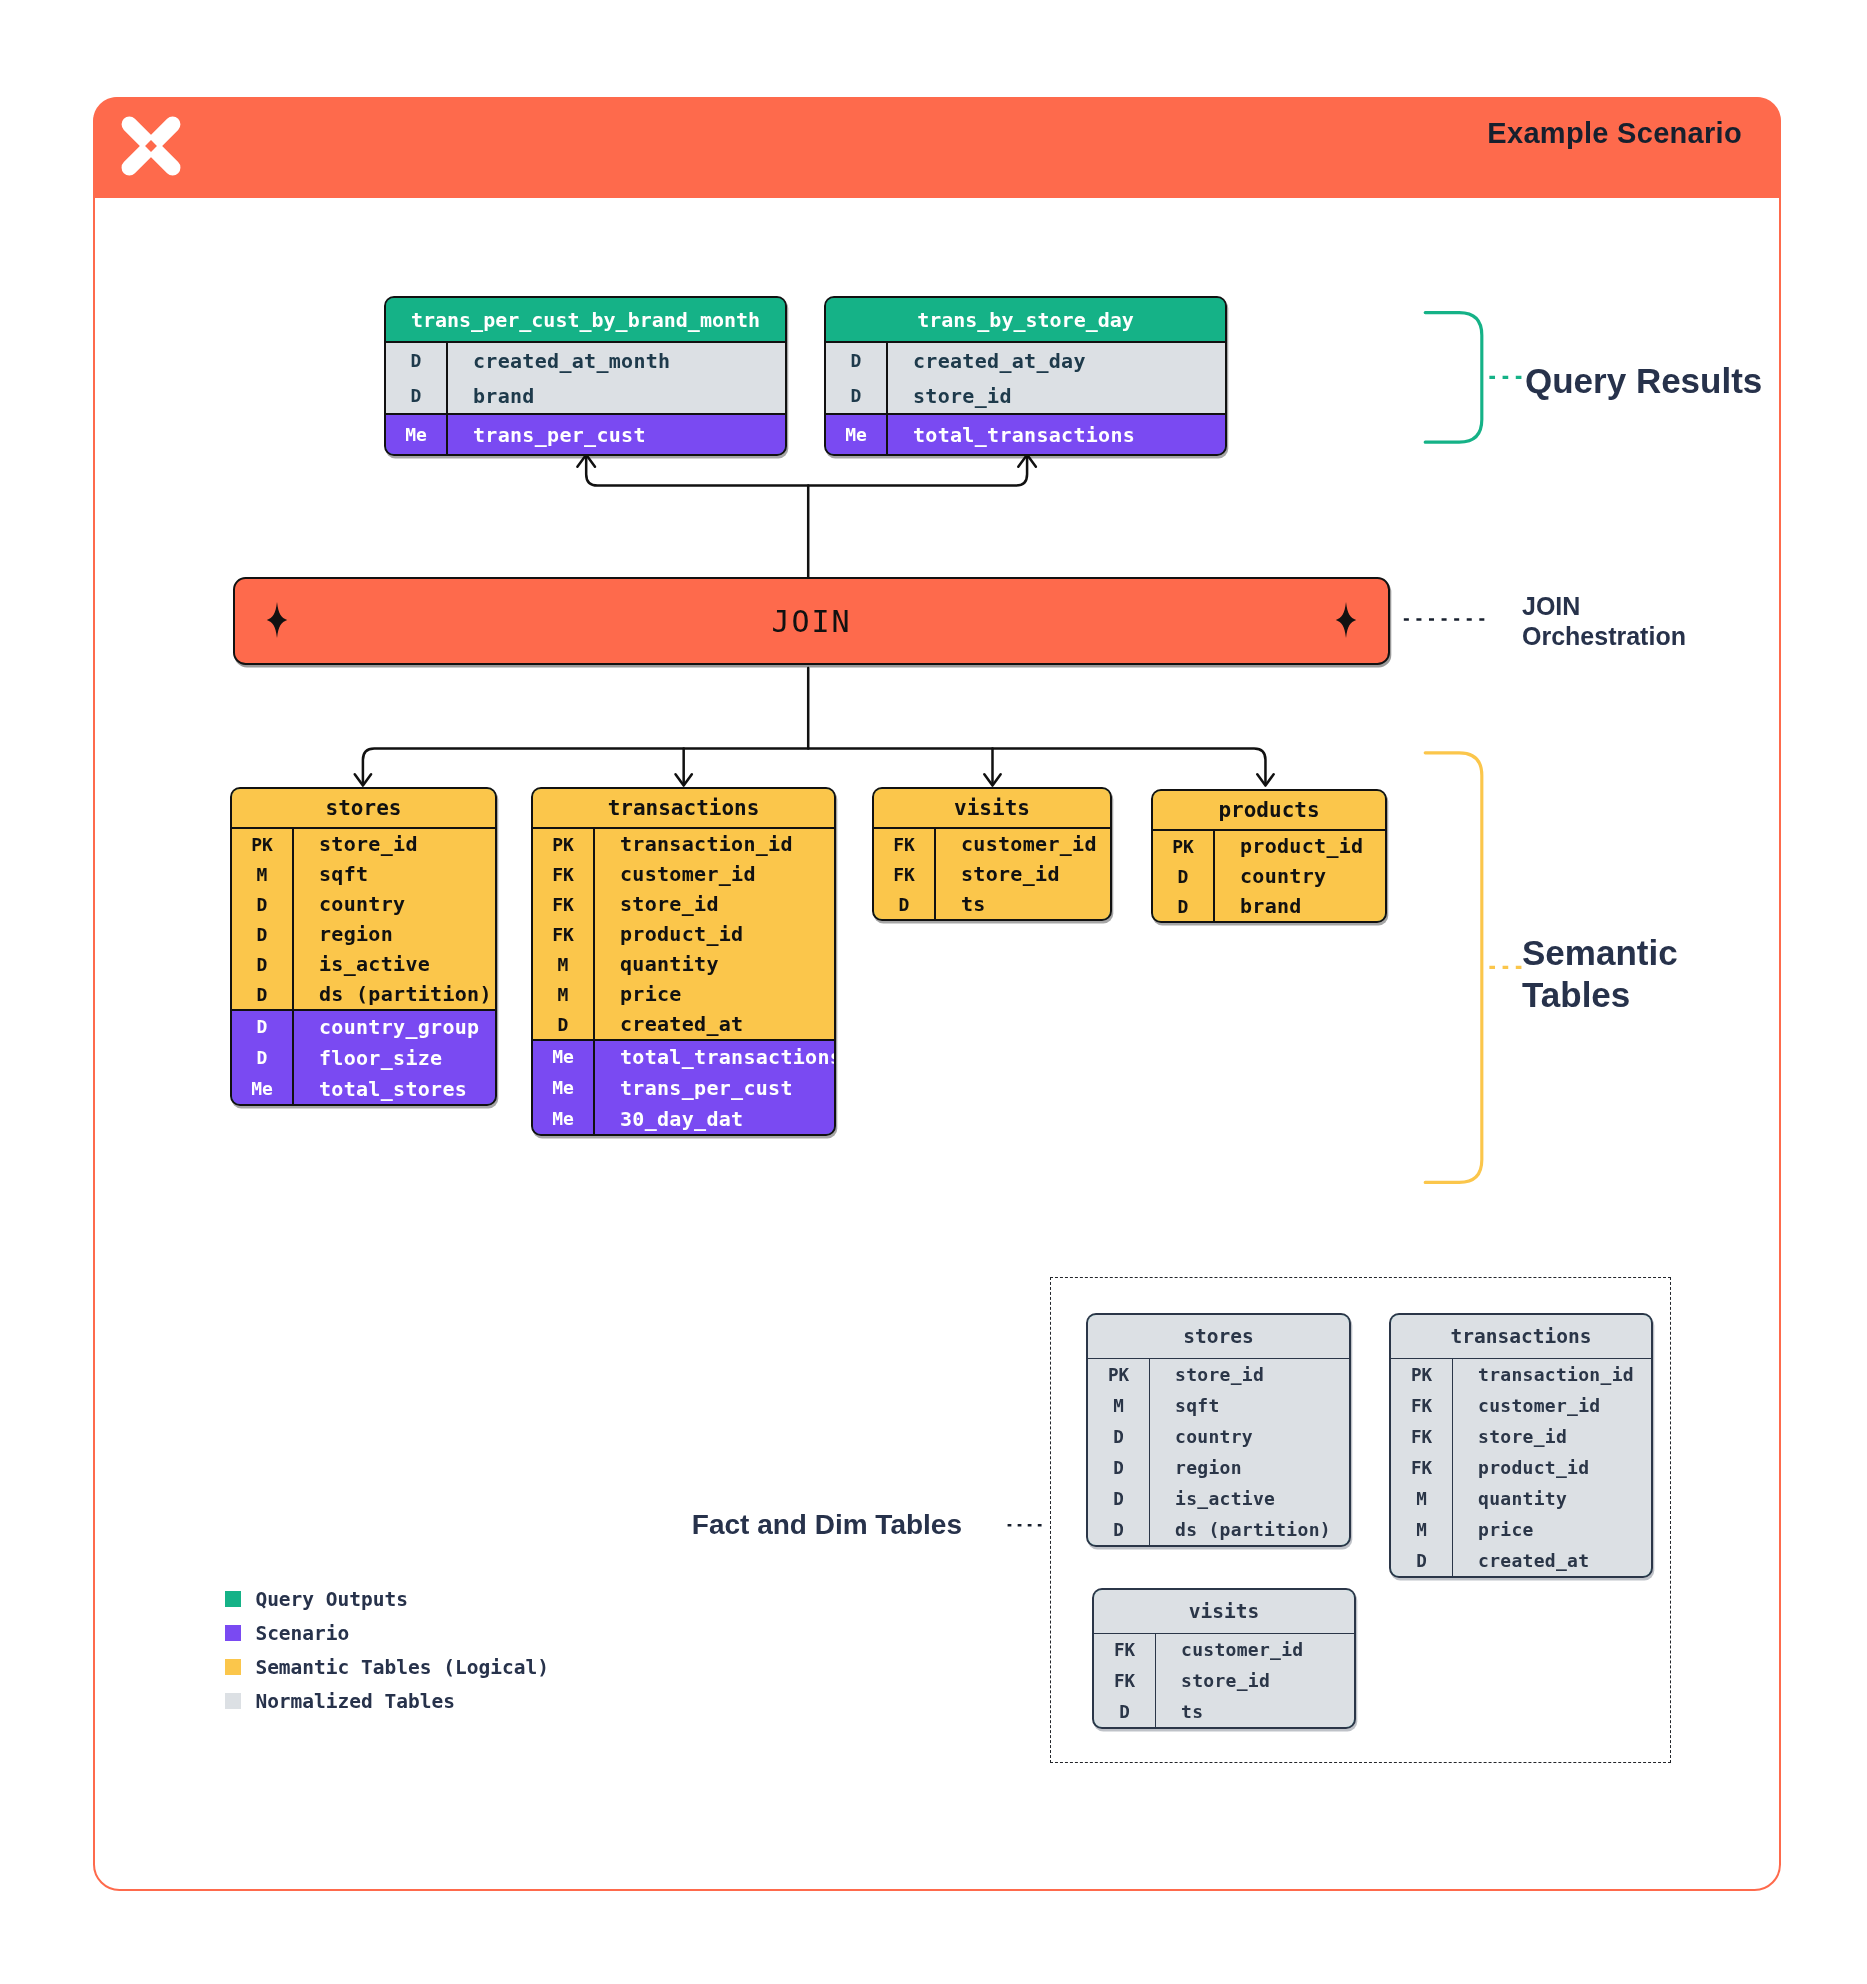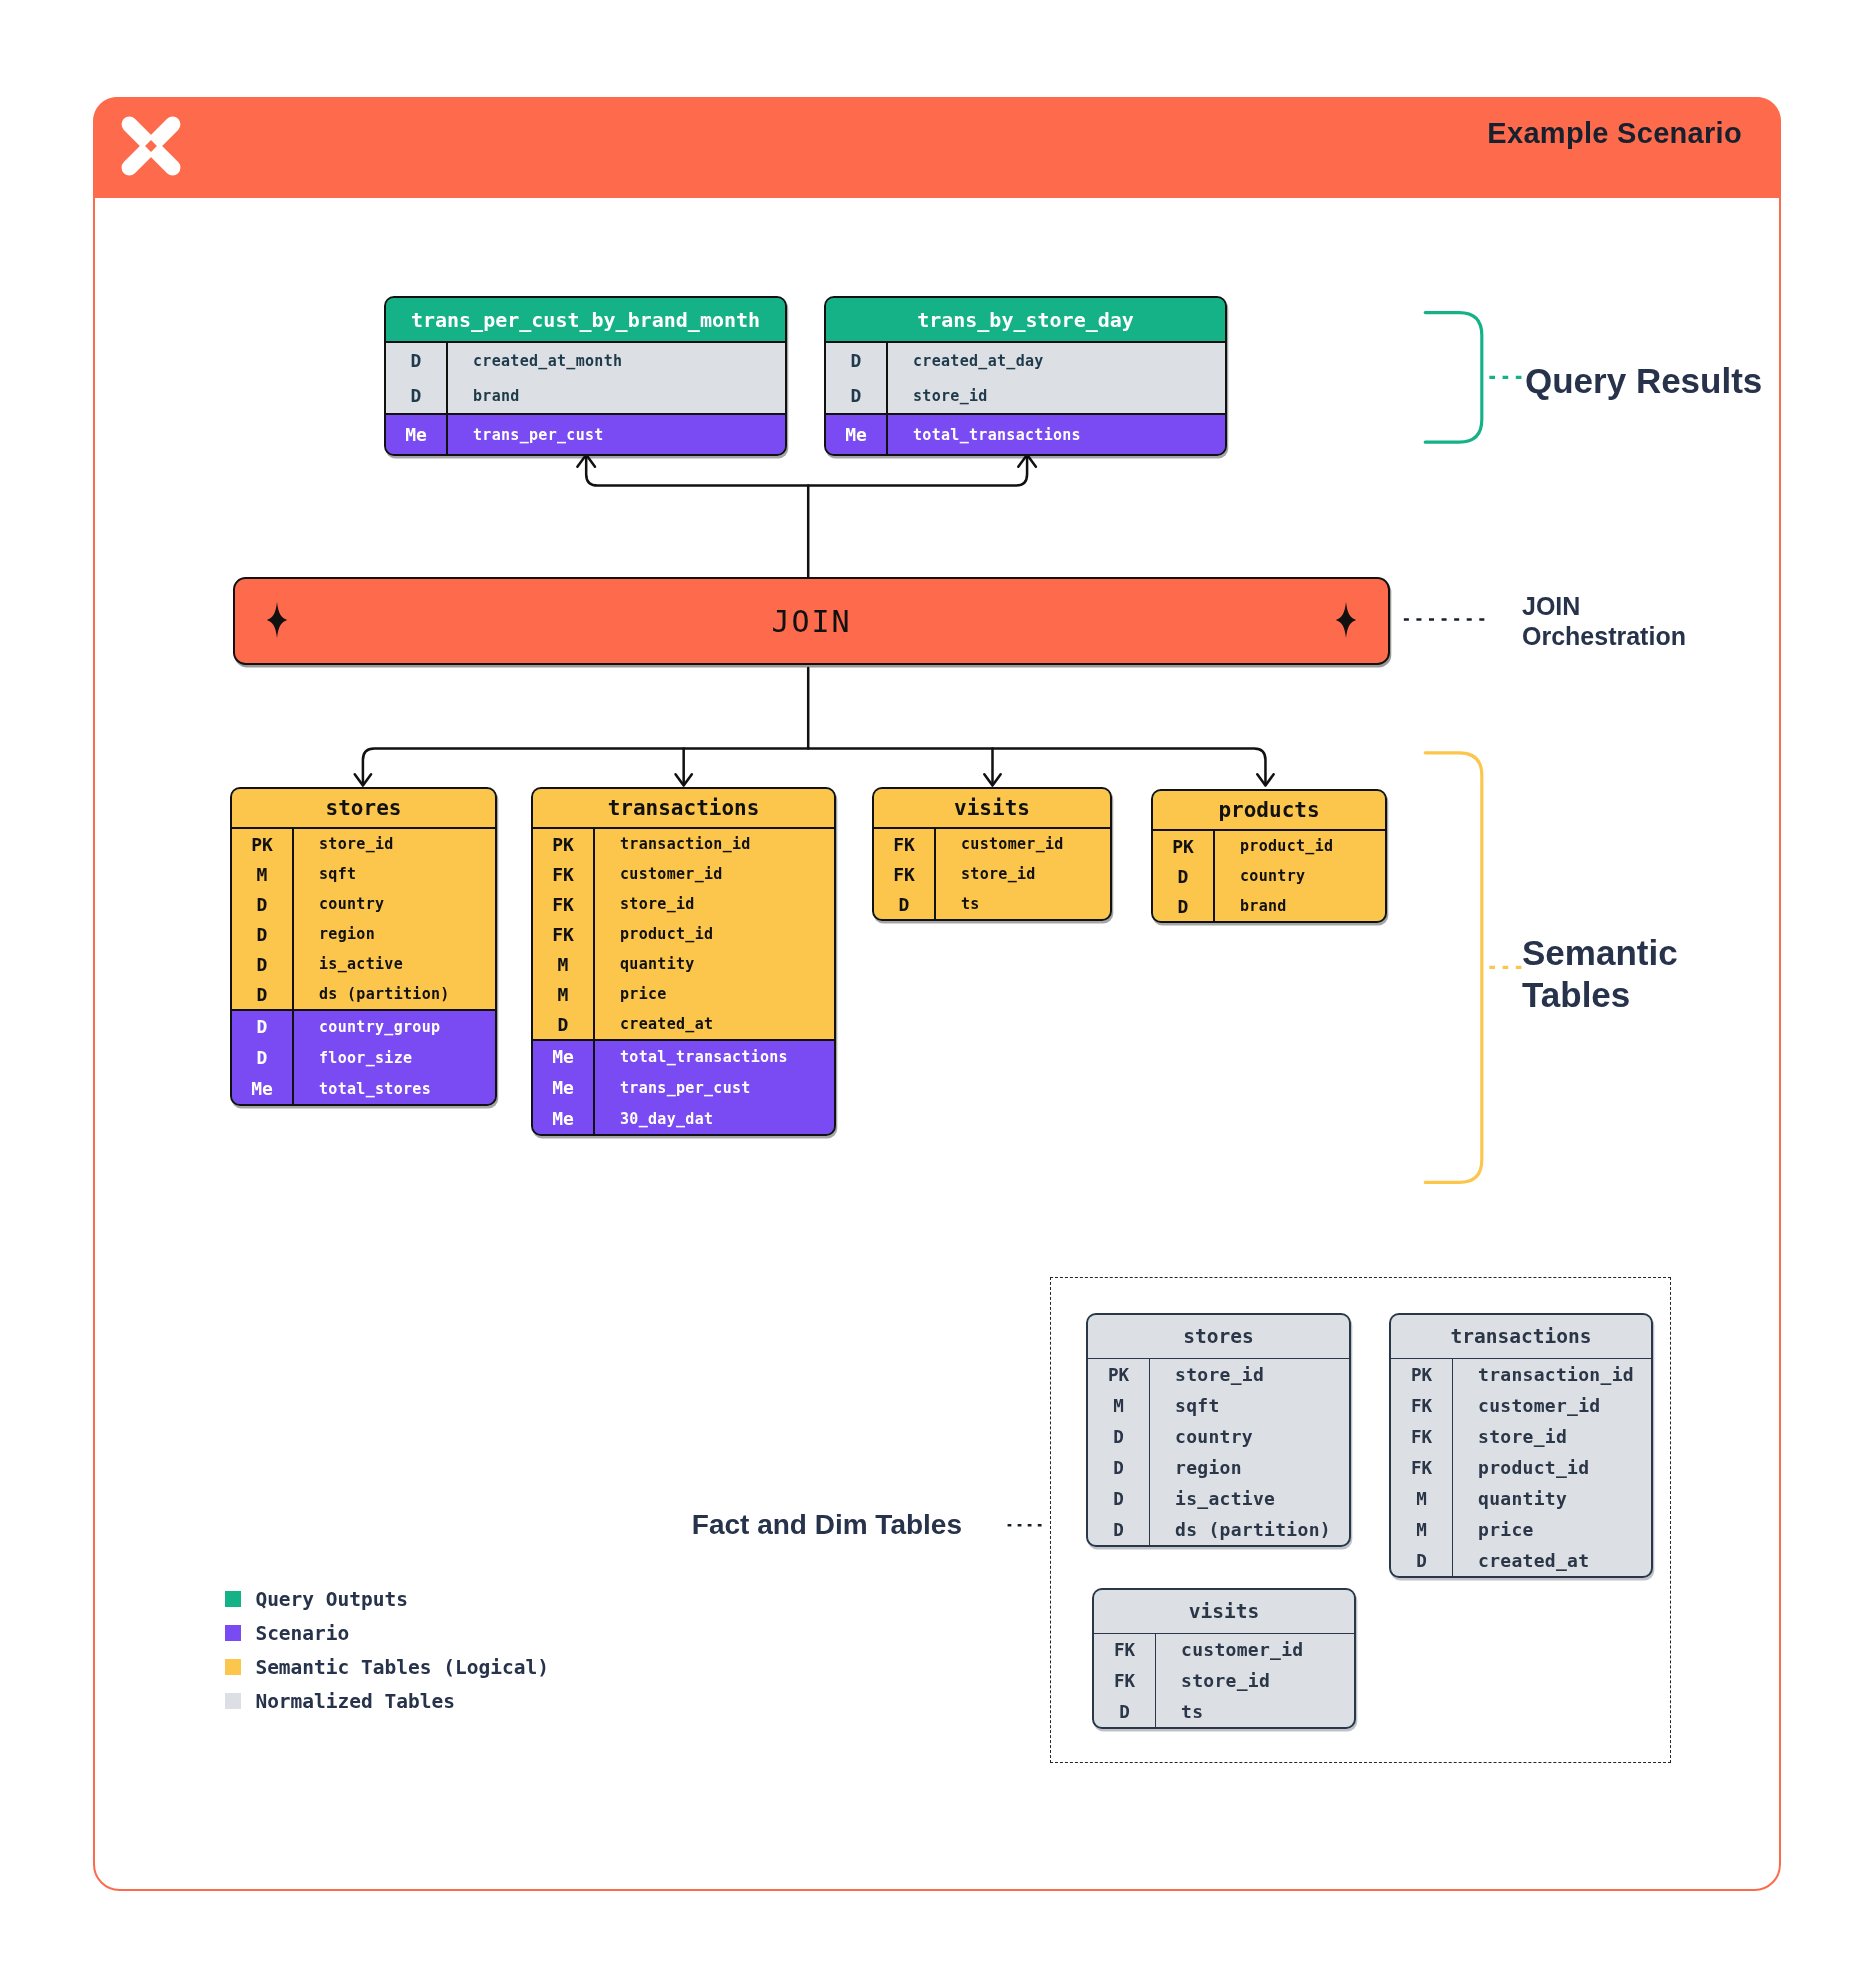--- a/index.html
+++ b/index.html
@@ -19,21 +19,21 @@
   .header-title{position:absolute;right:39px;top:0;height:73px;display:flex;align-items:center;
         font-size:29px;font-weight:700;color:#16202E;letter-spacing:0.3px}
 
   
   .tbl{position:absolute;border:2.5px solid var(--ink);border-radius:10px;overflow:hidden;
        background:#0f766e;box-shadow:1.3px 2.5px 0 rgba(0,0,0,.35);
        font-family:"DejaVu Sans Mono",monospace;font-weight:700}
   .tbl .hdr{display:flex;align-items:center;justify-content:center;border-bottom:2.5px solid var(--ink);font-size:20px}
   .trow{display:flex;align-items:stretch}
   .tkey{flex:0 0 62px;display:flex;align-items:center;justify-content:center;border-right:2.5px solid var(--ink);font-size:18px}
-  .tfield{flex:1;display:flex;align-items:center;padding-left:25px;font-size:15px;letter-spacing:0.3px}
+  .tfield{flex:1;display:flex;align-items:center;padding-left:25px;font-size:20px;letter-spacing:0.3px}
   .mets{border-top:2.5px solid var(--ink)}
 
   
   .qr .hdr{height:45px;background:var(--green);color:#ffffff}
   .qr .dims{background:var(--gray);color:var(--teal-ink)}
   .qr .dims .trow{height:35px}
   .qr .mets{background:var(--purple);color:#ffffff}
   .qr .mets .trow{height:39px}
 
   

